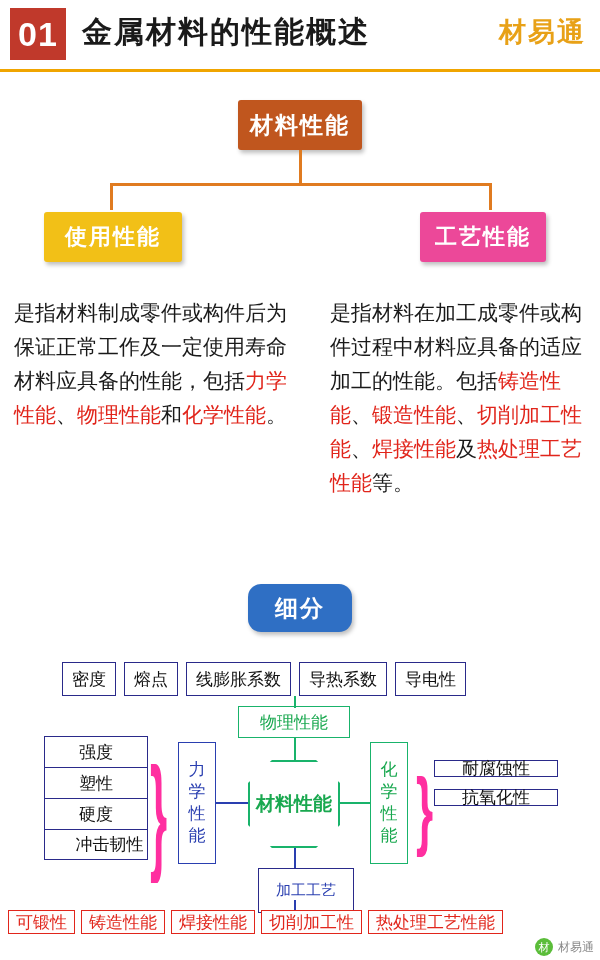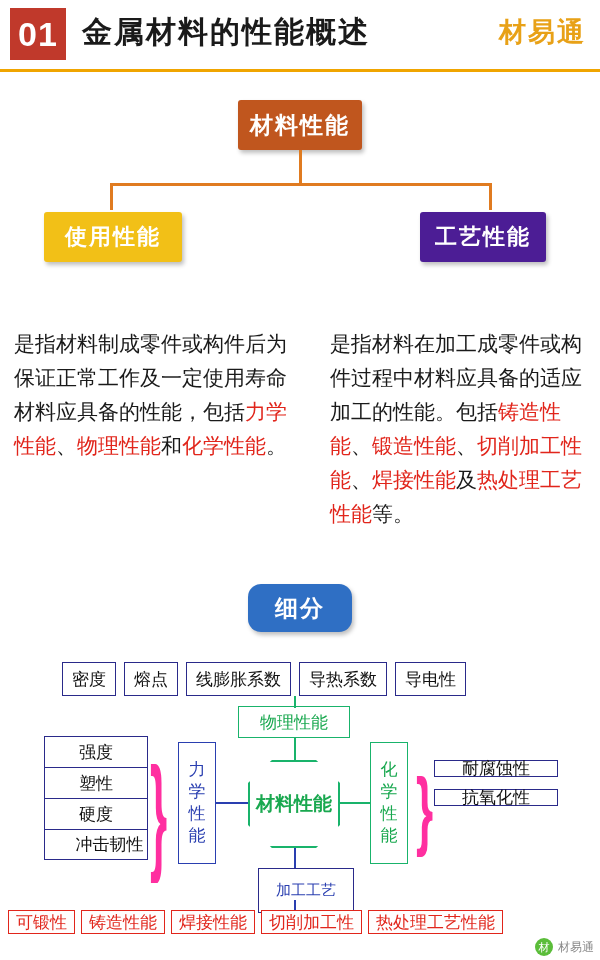--- a/index.html
+++ b/index.html
@@ -47,27 +47,27 @@
 
   .box-use {
     position:absolute; left:44px; top:212px; width:138px; height:50px;
     background:#f2c017; color:#ffffff; font-size:22px; font-weight:bold;
     display:flex; align-items:center; justify-content:center;
     border-radius:3px; letter-spacing:2px;
     box-shadow:2px 3px 4px rgba(0,0,0,0.25);
   }
   .box-craft {
     position:absolute; left:420px; top:212px; width:126px; height:50px;
-    background:#4c1d95; color:#ffffff; font-size:22px; font-weight:bold;
+    background:#ec4899; color:#ffffff; font-size:22px; font-weight:bold;
     display:flex; align-items:center; justify-content:center;
     border-radius:3px; letter-spacing:2px;
     box-shadow:2px 3px 4px rgba(0,0,0,0.25);
   }
 
-  .para { position:absolute; font-size:21px; line-height:34px; color:#1a1a1a;margin-top:31px; }
+  .para { position:absolute; font-size:21px; line-height:34px; color:#1a1a1a; }
   .para-left  { left:14px;  top:296px; width:280px; }
   .para-right { left:330px; top:296px; width:258px; }
   .hl-red { color:#e1251b; }
 
   .box-sub {
     position:absolute; left:248px; top:584px; width:104px; height:48px;
     background:#2f6fc4; color:#ffffff; font-size:23px; font-weight:bold;
     display:flex; align-items:center; justify-content:center;
     border-radius:13px; letter-spacing:2px;
     box-shadow:2px 3px 4px rgba(0,0,0,0.25);

